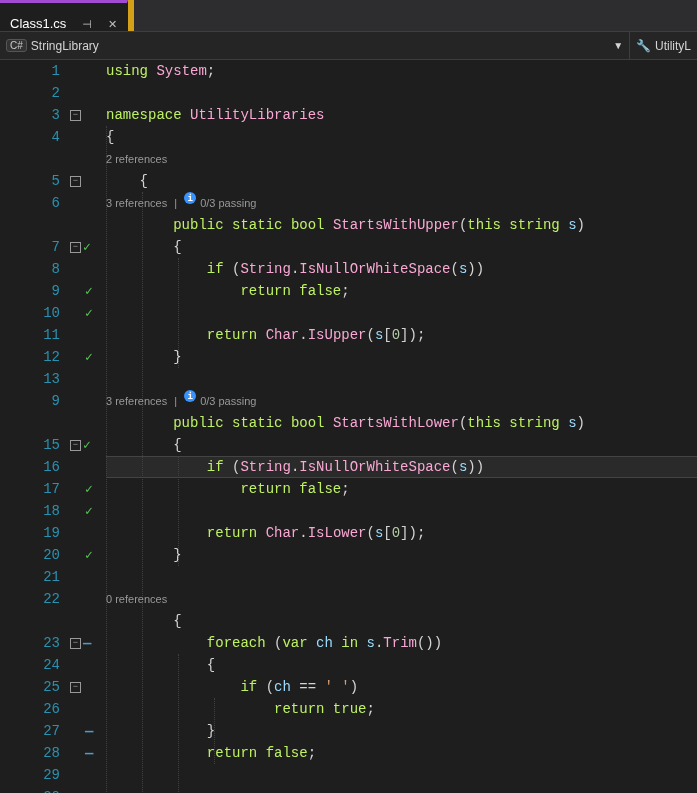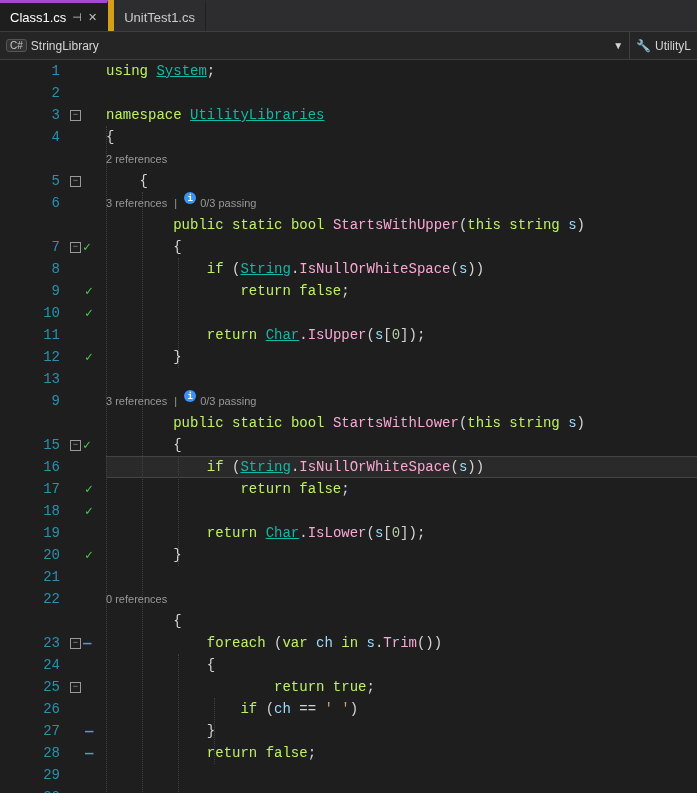--- a/index.html
+++ b/index.html
@@ -13,24 +13,24 @@
     overflow: hidden;
   }
   .tabs {
     display: flex;
     background: #2d2d30;
     height: 32px;
     border-bottom: 1px solid #3e3e42;
   }
   .tab {
     display: flex;
-    align-items: center;
+    align-items: flex-end;
     padding: 0 10px;
     border-right: 1px solid #1e1e1e;
-    gap: 6px;
+    gap: 16px;
     cursor: pointer;
     color: #cccccc;
     font-family: "Segoe UI", Tahoma, sans-serif;
     font-size: 13px;
   }
   .tab.active {
     background: #1e1e1e;
     border-top: 3px solid #a04bd1;
     color: #ffffff;
   }
@@ -136,21 +136,21 @@
     border-radius: 50%;
     background: #3794ff;
     color: #fff;
     font-size: 9px;
     text-align: center;
     line-height: 12px;
     font-weight: bold;
     font-family: Consolas, monospace;
   }
   .kw { color: #bef264; }
-  .type { color: #14b8a6; text-decoration: underline; }
+  .type { color: #f9a8d4; }
   .method { color: #f9a8d4; }
   .str { color: #d69d73; }
   .num { color: #b5cea8; }
   .param { color: #9cdcfe; }
   .indent-guide {
     position: absolute;
     top: 0;
     bottom: 0;
     border-left: 1px dotted #404040;
   }
@@ -166,23 +166,20 @@
 </head>
 <body>
 
 <div class="tabs">
   <div class="tab active">
     <span>Class1.cs</span>
     <span class="pin-icon">⊣</span>
     <span class="close-icon">✕</span>
   </div>
   <div style="width:6px;background:#d4a017"></div>
-  <div class="tab inactive">
-    <span>UnitTest1.cs</span>
-  </div>
 </div>
 
 <div class="nav-bar">
   <div class="nav-left">
     <span class="cs-badge">C#</span>
     <span>StringLibrary</span>
     <span class="dropdown-arrow">▼</span>
   </div>
   <div class="nav-right">
     <span class="wrench-icon">🔧</span>
@@ -340,20 +337,20 @@
     <div class="code-line">            <span class="kw">if</span> (<span class="type">String</span>.<span class="method">IsNullOrWhiteSpace</span>(<span class="param">s</span>))</div>
     <div class="code-line">                <span class="kw">return</span> <span class="kw">false</span>;</div>
     <div class="code-line"></div>
     <div class="code-line">            <span class="kw">return</span> <span class="type">Char</span>.<span class="method">IsLower</span>(<span class="param">s</span>[<span class="num">0</span>]);</div>
     <div class="code-line">        }</div>
     <div class="code-line"></div>
     <div class="codelens">        <span>0 references</span></div>
     <div class="code-line">        {</div>
     <div class="code-line">            <span class="kw">foreach</span> (<span class="kw">var</span> <span class="param">ch</span> <span class="kw">in</span> <span class="param">s</span>.<span class="method">Trim</span>())</div>
     <div class="code-line">            {</div>
+    <div class="code-line">                <span class="kw">if</span> (<span class="param">ch</span> == <span class="str">' '</span>)</div>
     <div class="code-line">                    <span class="kw">return</span> <span class="kw">true</span>;</div>
-    <div class="code-line">                <span class="kw">if</span> (<span class="param">ch</span> == <span class="str">' '</span>)</div>
     <div class="code-line">            }</div>
     <div class="code-line">            <span class="kw">return</span> <span class="kw">false</span>;</div>
 
     </div>
   </div>
 </div>
 
 </body></html>

